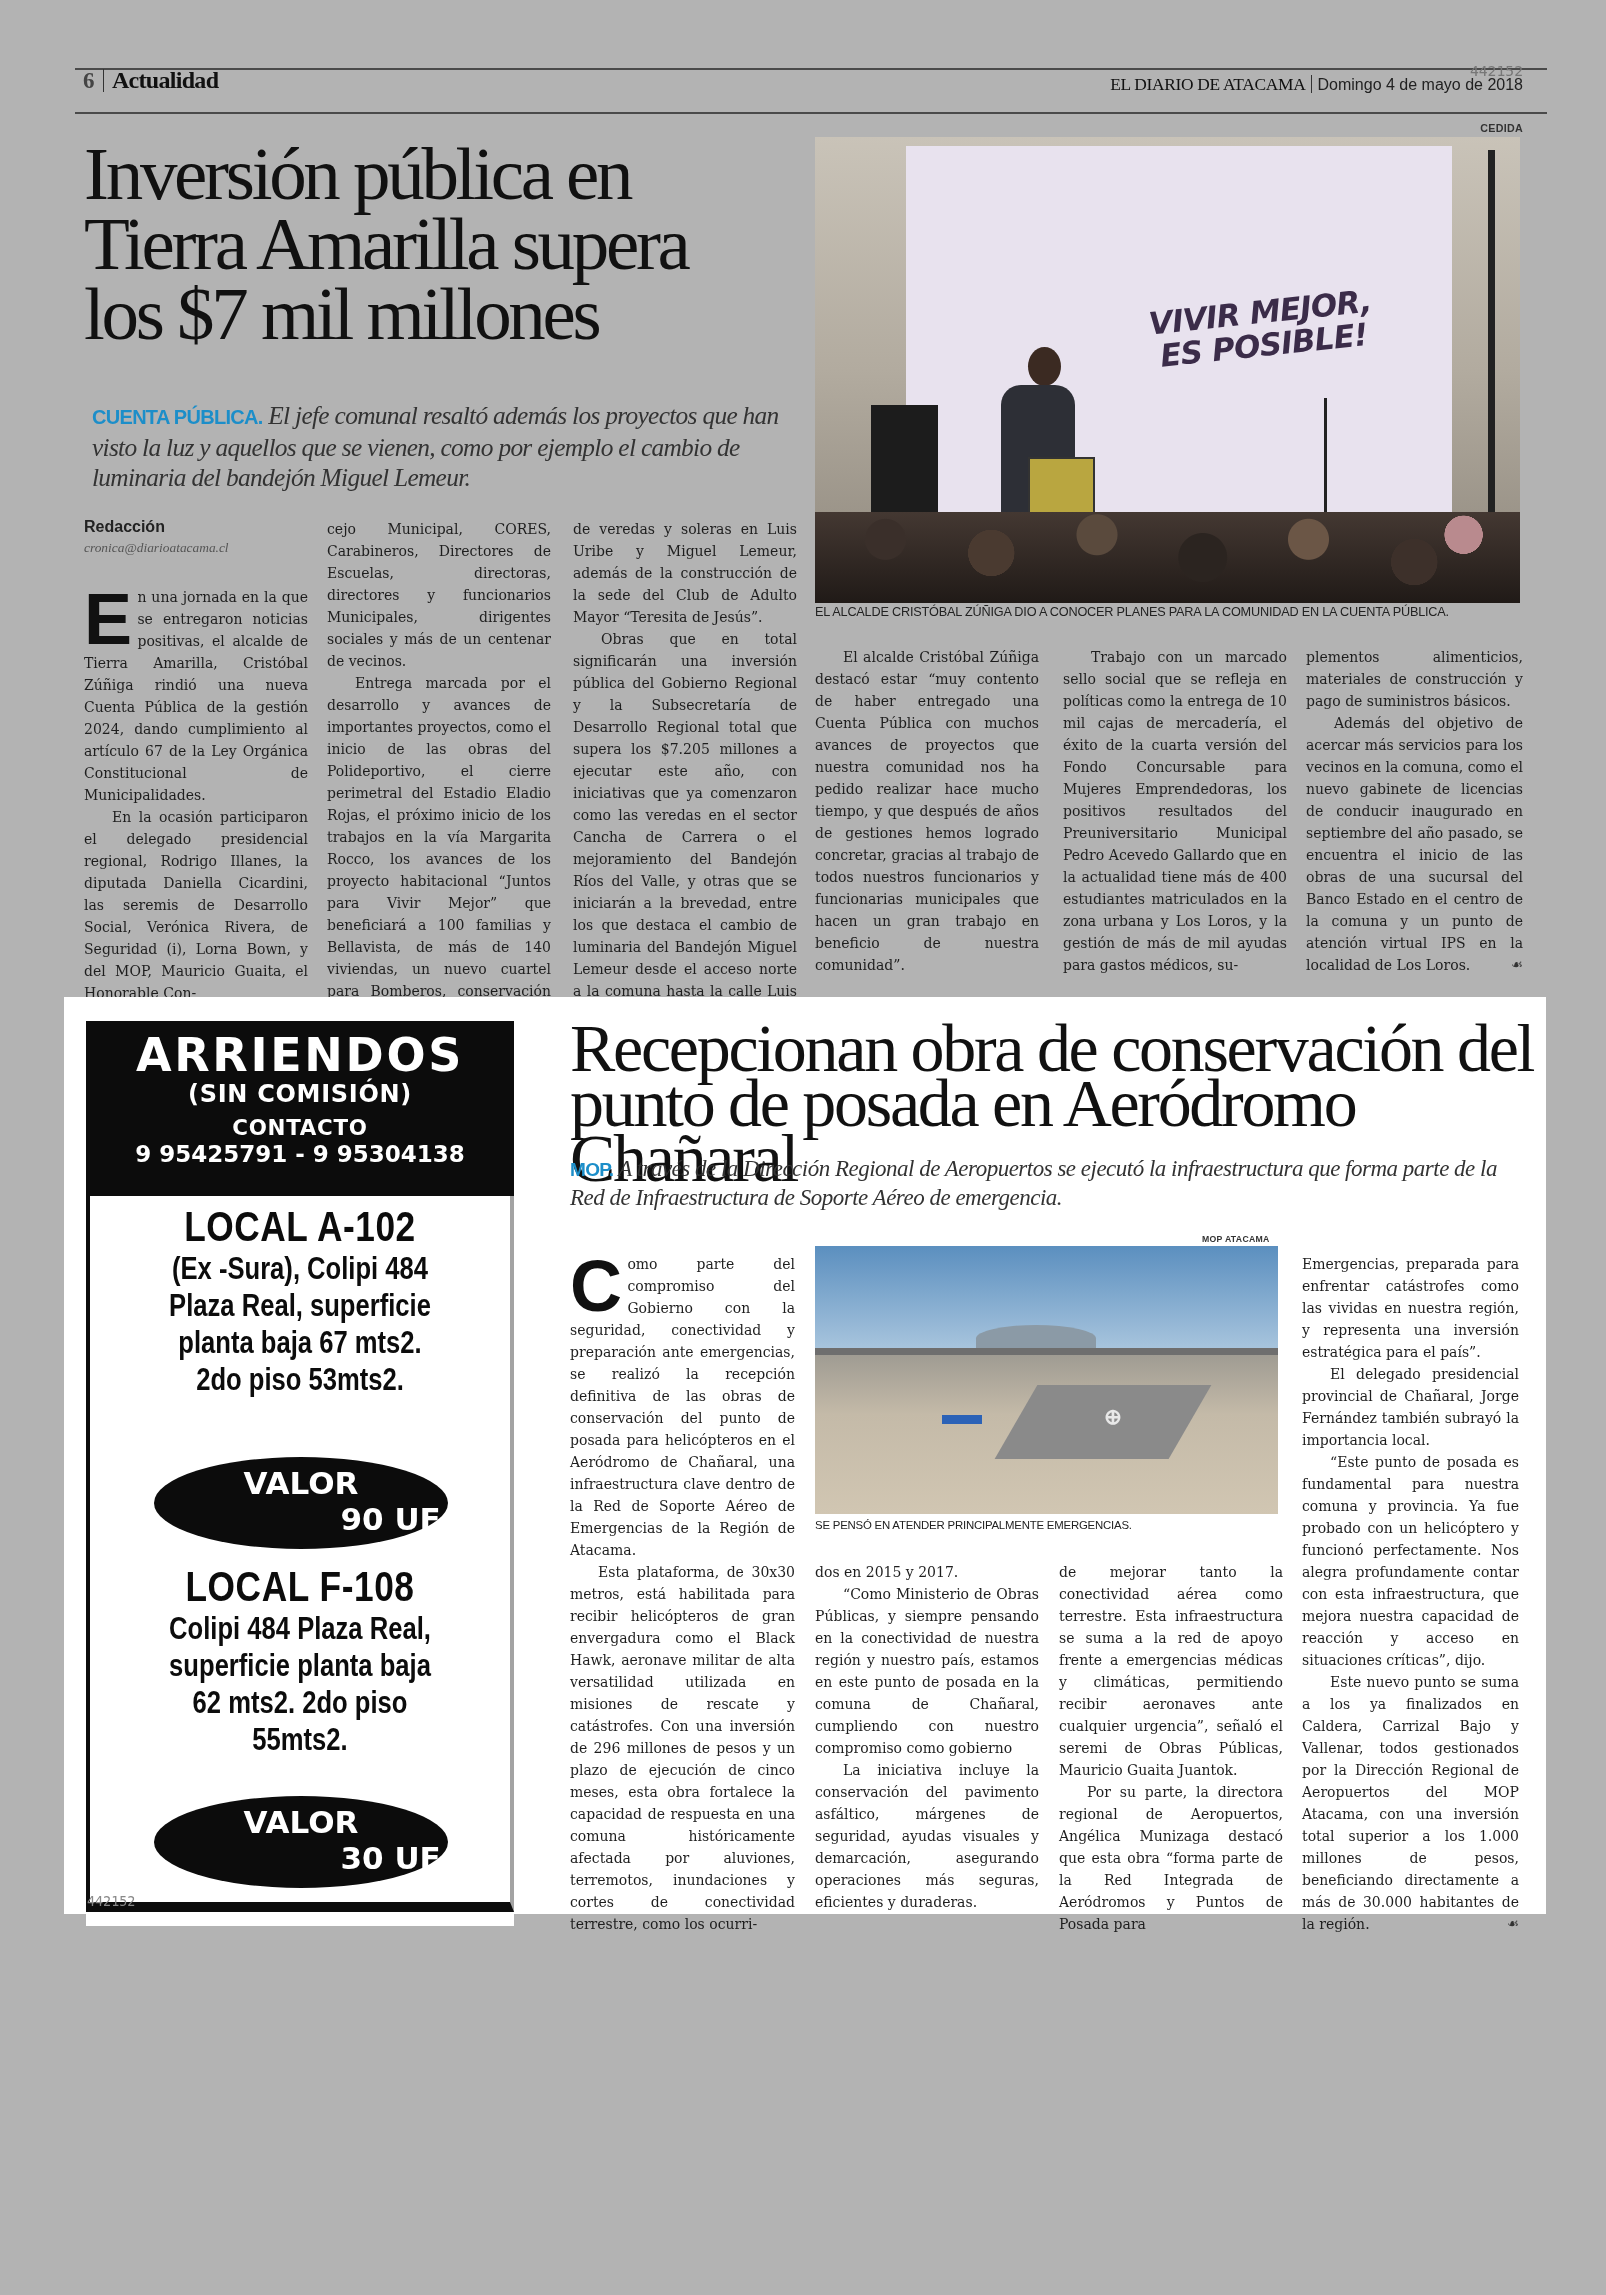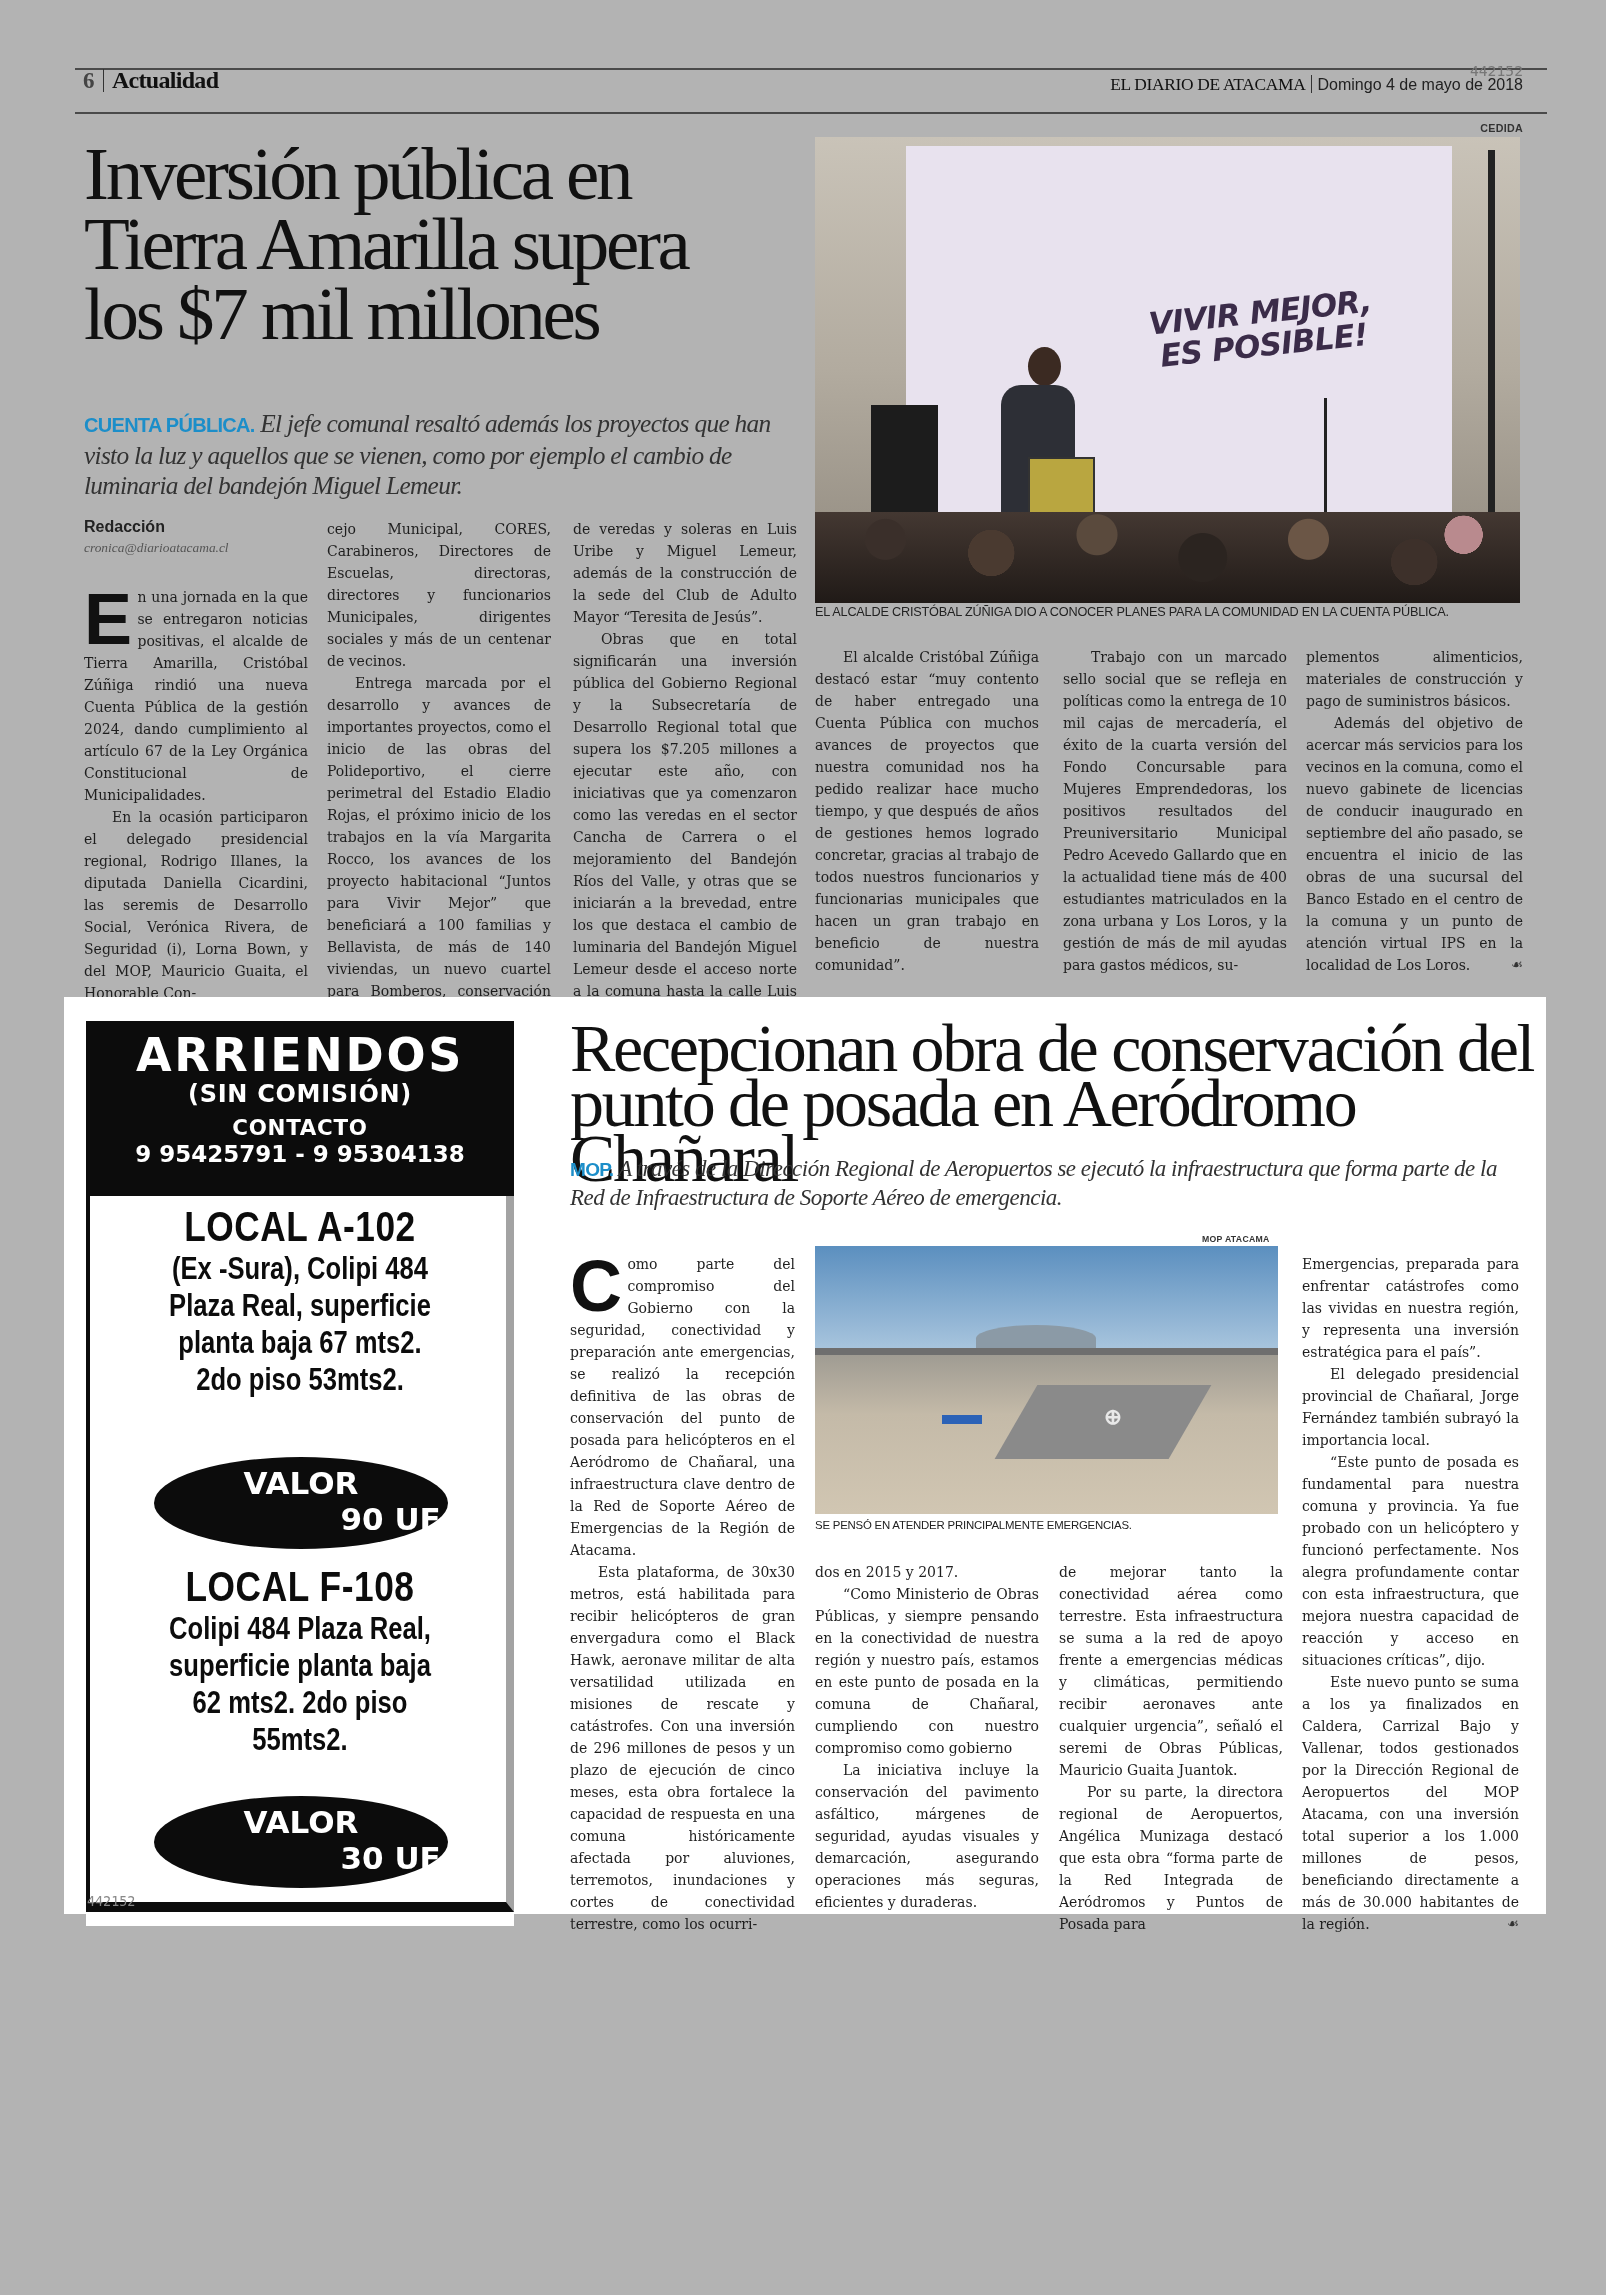--- a/index.html
+++ b/index.html
@@ -76,21 +76,21 @@
   
   .lower-panel { left: 64px; top: 997px; width: 1482px; height: 917px; background: #ffffff; }
 
   
   .ad { left: 86px; top: 1021px; width: 428px; height: 905px; background: #fff; }
   .ad-top { left: 0; top: 0; width: 428px; height: 175px; background: #0c0c0c; color: #fff; text-align: center; }
   .ad-title { font-family: "DejaVu Sans", sans-serif; font-weight: bold; font-size: 46px; letter-spacing: 2.7px; margin-top: 9.4px; line-height: 50px; }
   .ad-sub { font-family: "DejaVu Sans", sans-serif; font-weight: bold; font-size: 24px; letter-spacing: 0.7px; line-height: 29.4px; }
   .ad-contact { font-family: "DejaVu Sans", sans-serif; font-weight: bold; font-size: 21.4px; letter-spacing: 0.7px; line-height: 27px; margin-top: 4px; }
   .ad-phones { font-family: "DejaVu Sans", sans-serif; font-weight: bold; font-size: 23px; letter-spacing: 0px; line-height: 27px; }
-  .ad-body { left: 0; top: 175px; width: 428px; height: 716px; border-left: 4px solid #0c0c0c; border-right: 8px solid #a3a3a3; border-bottom: 10.7px solid #0c0c0c; box-sizing: border-box; text-align: center; }
+  .ad-body { left: 0; top: 175px; width: 428px; height: 716px; border-left: 4px solid #0c0c0c; border-right: 4px solid #a3a3a3; border-bottom: 10.7px solid #0c0c0c; box-sizing: border-box; text-align: center; }
   .ad-local { font-family: "Liberation Sans", sans-serif; font-weight: bold; font-size: 43px; line-height: 47px; transform: scaleX(0.82); letter-spacing: 0.7px; color: #0c0c0c; }
   .ad-desc { font-family: "Liberation Sans", sans-serif; font-weight: bold; font-size: 32px; line-height: 37px; transform: scaleX(0.8); color: #0c0c0c; white-space: pre-line; }
   .ad-valor { background: #0c0c0c; color: #fff; border-radius: 50%; font-family: "DejaVu Sans", sans-serif; font-weight: bold; text-align: center; }
   .ad-valor-l1 { font-size: 31px; line-height: 36px; margin-top: 8px; }
   .ad-valor-l2 { font-size: 31px; line-height: 36px; text-align: right; }
   .ad-code { font-family: "DejaVu Sans Mono", monospace; font-size: 13.4px; color: #888; }
 
   
   .headline2 { font-family: "Liberation Serif", serif; font-size: 68px; line-height: 55px; letter-spacing: -2.3px; color: #111; }
   .lede2 { font-family: "Liberation Serif", serif; font-style: italic; font-size: 23px; line-height: 28px; color: #333; letter-spacing: -0.5px; }
@@ -120,21 +120,21 @@
   <span class="pub-date">Domingo 4 de mayo de 2018</span>
 </div>
 <div class="rule" style="top:112px;"></div>
 
 <div class="abs" style="left:84px; top:139px; width:723px;">
   <div class="headline1">Inversión pública en</div>
   <div class="headline1">Tierra Amarilla supera</div>
   <div class="headline1">los $7 mil millones</div>
 </div>
 
-<div class="abs lede" style="left:84px; top:400px; width:709px;margin-top:8px;">
+<div class="abs lede" style="left:92px; top:400px; width:709px;">
   <span class="kicker">CUENTA PÚBLICA.</span>
   <span>El jefe comunal resaltó además los proyectos que han visto la luz y aquellos que se vienen, como por ejemplo el cambio de luminaria del bandejón Miguel Lemeur.</span>
 </div>
 
 <div class="abs" style="left:84px; top:518px;">
   <div class="byline">Redacción</div>
   <div class="email" style="margin-top:4px;">cronica@diarioatacama.cl</div>
 </div>
 
 <div class="abs photo-credit" style="right:83px; top:122px;">CEDIDA</div>

